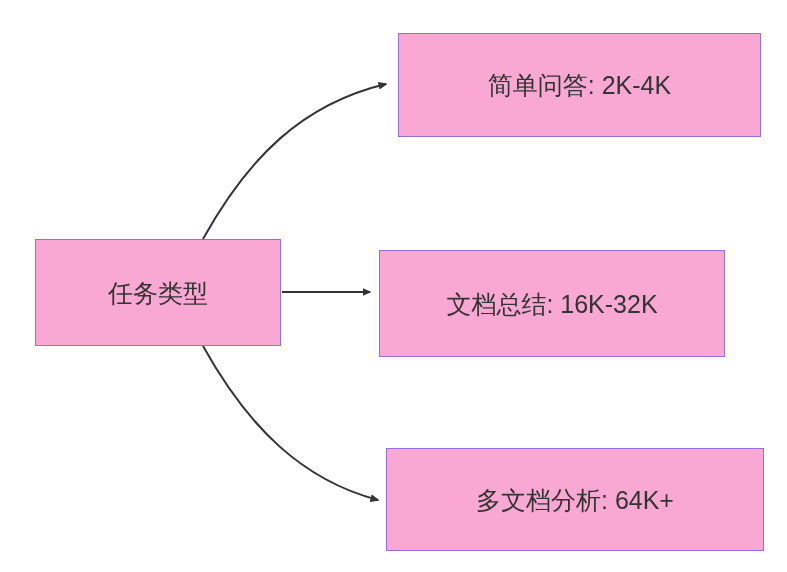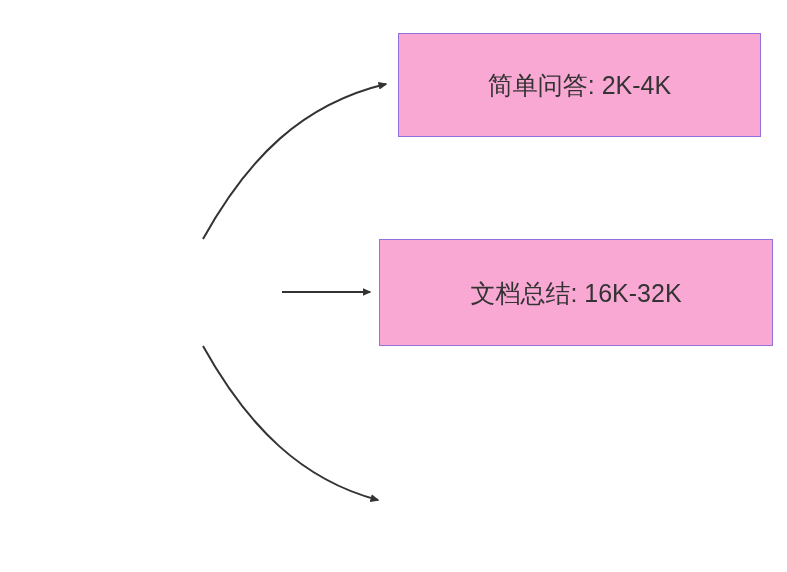--- a/index.html
+++ b/index.html
@@ -32,42 +32,48 @@
     justify-content: center;
     font-size: 25px;
     color: #333333;
     box-sizing: border-box;
     text-align: center;
     line-height: 1.2;
     white-space: nowrap;
   }
   .node-root   { left: 35px;  top: 239px; width: 246px; height: 107px; }
   .node-top    { left: 398px; top: 33px;  width: 363px; height: 104px; }
-  .node-middle { left: 379px; top: 239px; width: 394px; height: 107px; }
+  .node-middle { left: 379px; top: 250px; width: 346px; height: 107px; }
   .node-bottom { left: 386px; top: 448px; width: 378px; height: 103px; }
 </style>
 </head>
 <body>
 
 <div class="canvas">
 
   <svg class="edges" viewBox="0 0 787 572" xmlns="http://www.w3.org/2000/svg">
     <defs>
       <marker id="arrowhead" markerWidth="9" markerHeight="8" refX="7.5" refY="4" orient="auto" markerUnits="userSpaceOnUse">
         <path d="M0,0 L9,4 L0,8 z" fill="#333333"></path>
       </marker>
     </defs>
     <path d="M 203 239 C 248 158, 302 104, 386 84" fill="none" stroke="#333333" stroke-width="2" marker-end="url(#arrowhead)"></path>
     <path d="M 282 292 L 370 292" fill="none" stroke="#333333" stroke-width="2" marker-end="url(#arrowhead)"></path>
     <path d="M 203 346 C 248 427, 302 480, 378 500" fill="none" stroke="#333333" stroke-width="2" marker-end="url(#arrowhead)"></path>
   </svg>
 
+  <div class="node node-root">
+    <span>任务类型</span>
+  </div>
 
   <div class="node node-top">
     <span>简单问答: 2K-4K</span>
   </div>
 
   <div class="node node-middle">
     <span>文档总结: 16K-32K</span>
   </div>
 
+  <div class="node node-bottom">
+    <span>多文档分析: 64K+</span>
+  </div>
 
 </div>
 
 </body></html>

